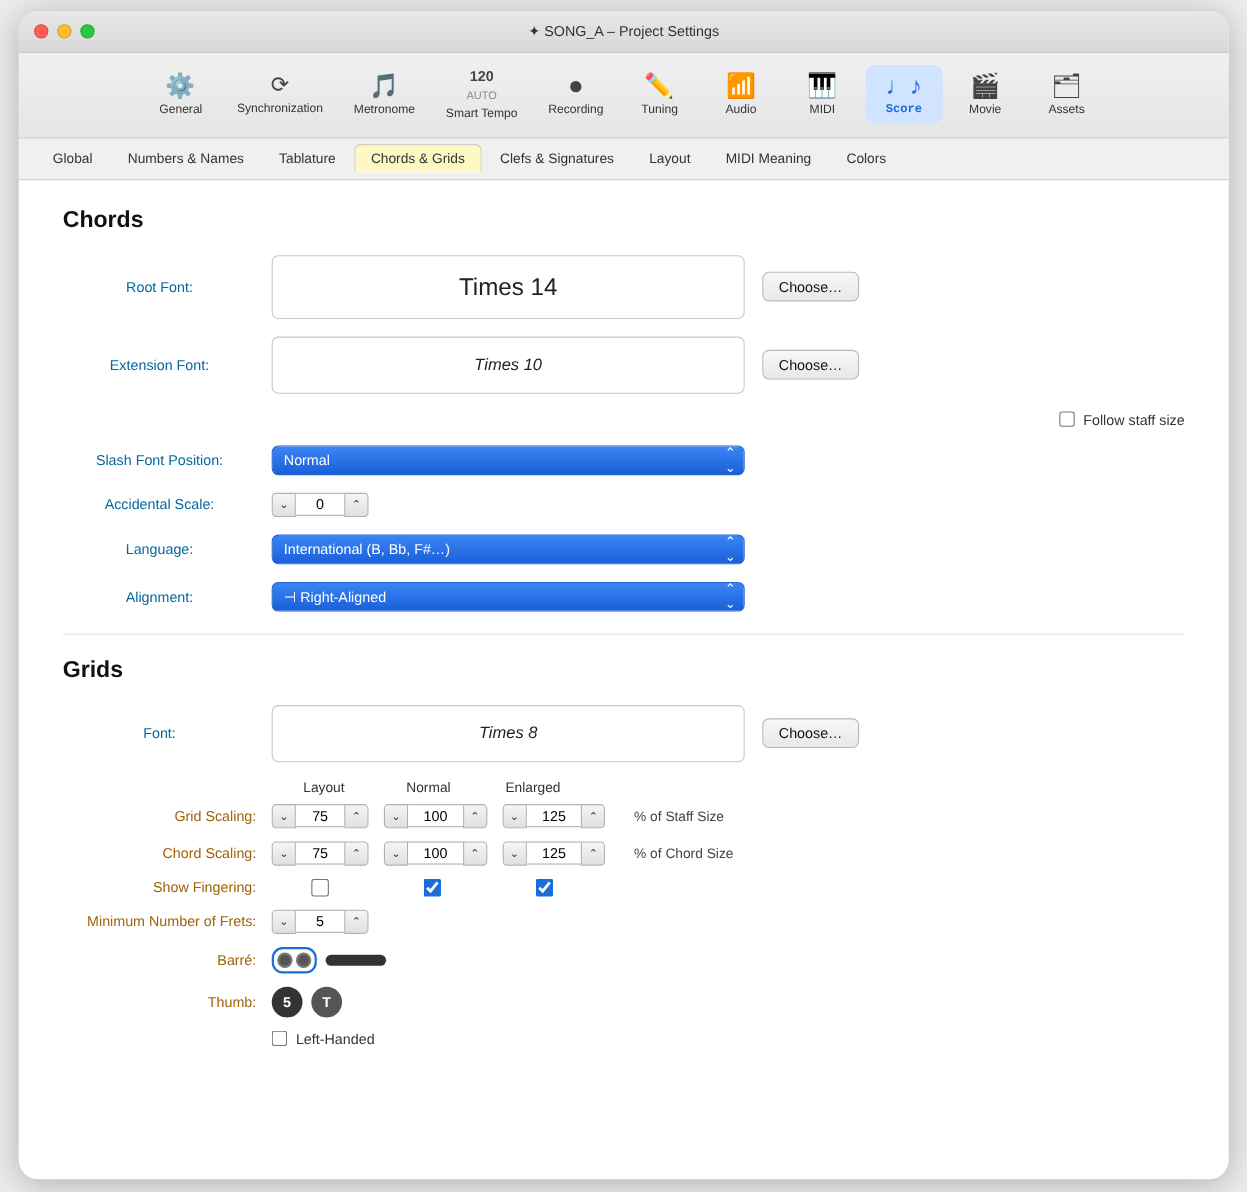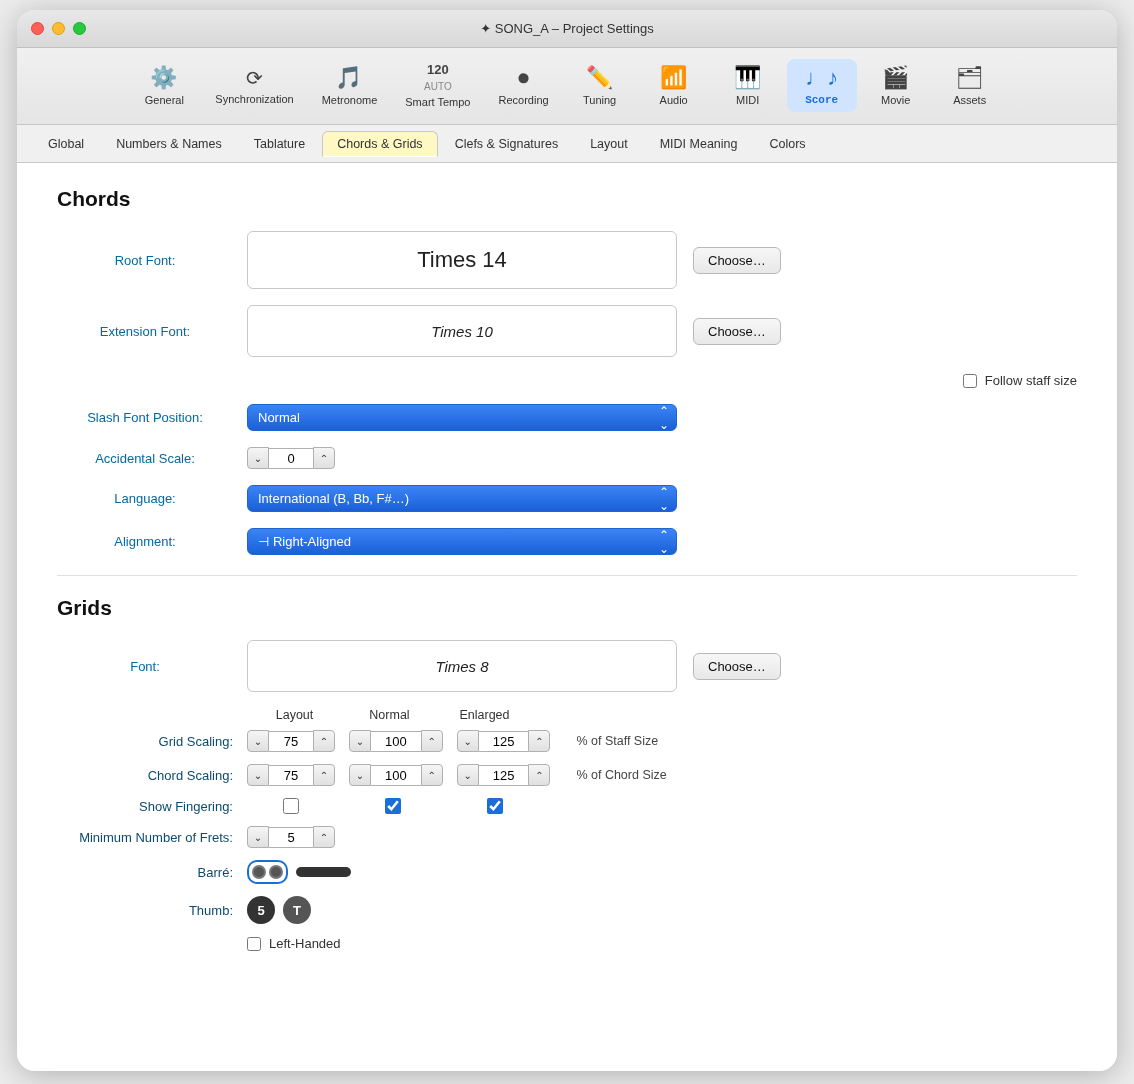--- a/index.html
+++ b/index.html
@@ -227,21 +227,21 @@
       margin: 20px 0;
     }
     .grids-section { margin-top: 4px; }
     .full-grid-row {
       display: flex;
       align-items: center;
       margin-bottom: 12px;
     }
     .full-grid-label {
       font-size: 13px;
-      color: #0c4a6e;
+      color: #a16207;
       text-align: right;
       min-width: 190px;
       padding-right: 14px;
       flex-shrink: 0;
     }
     .grid-unit {
       font-size: 12.5px;
       color: #444;
       margin-left: 12px;
     }

